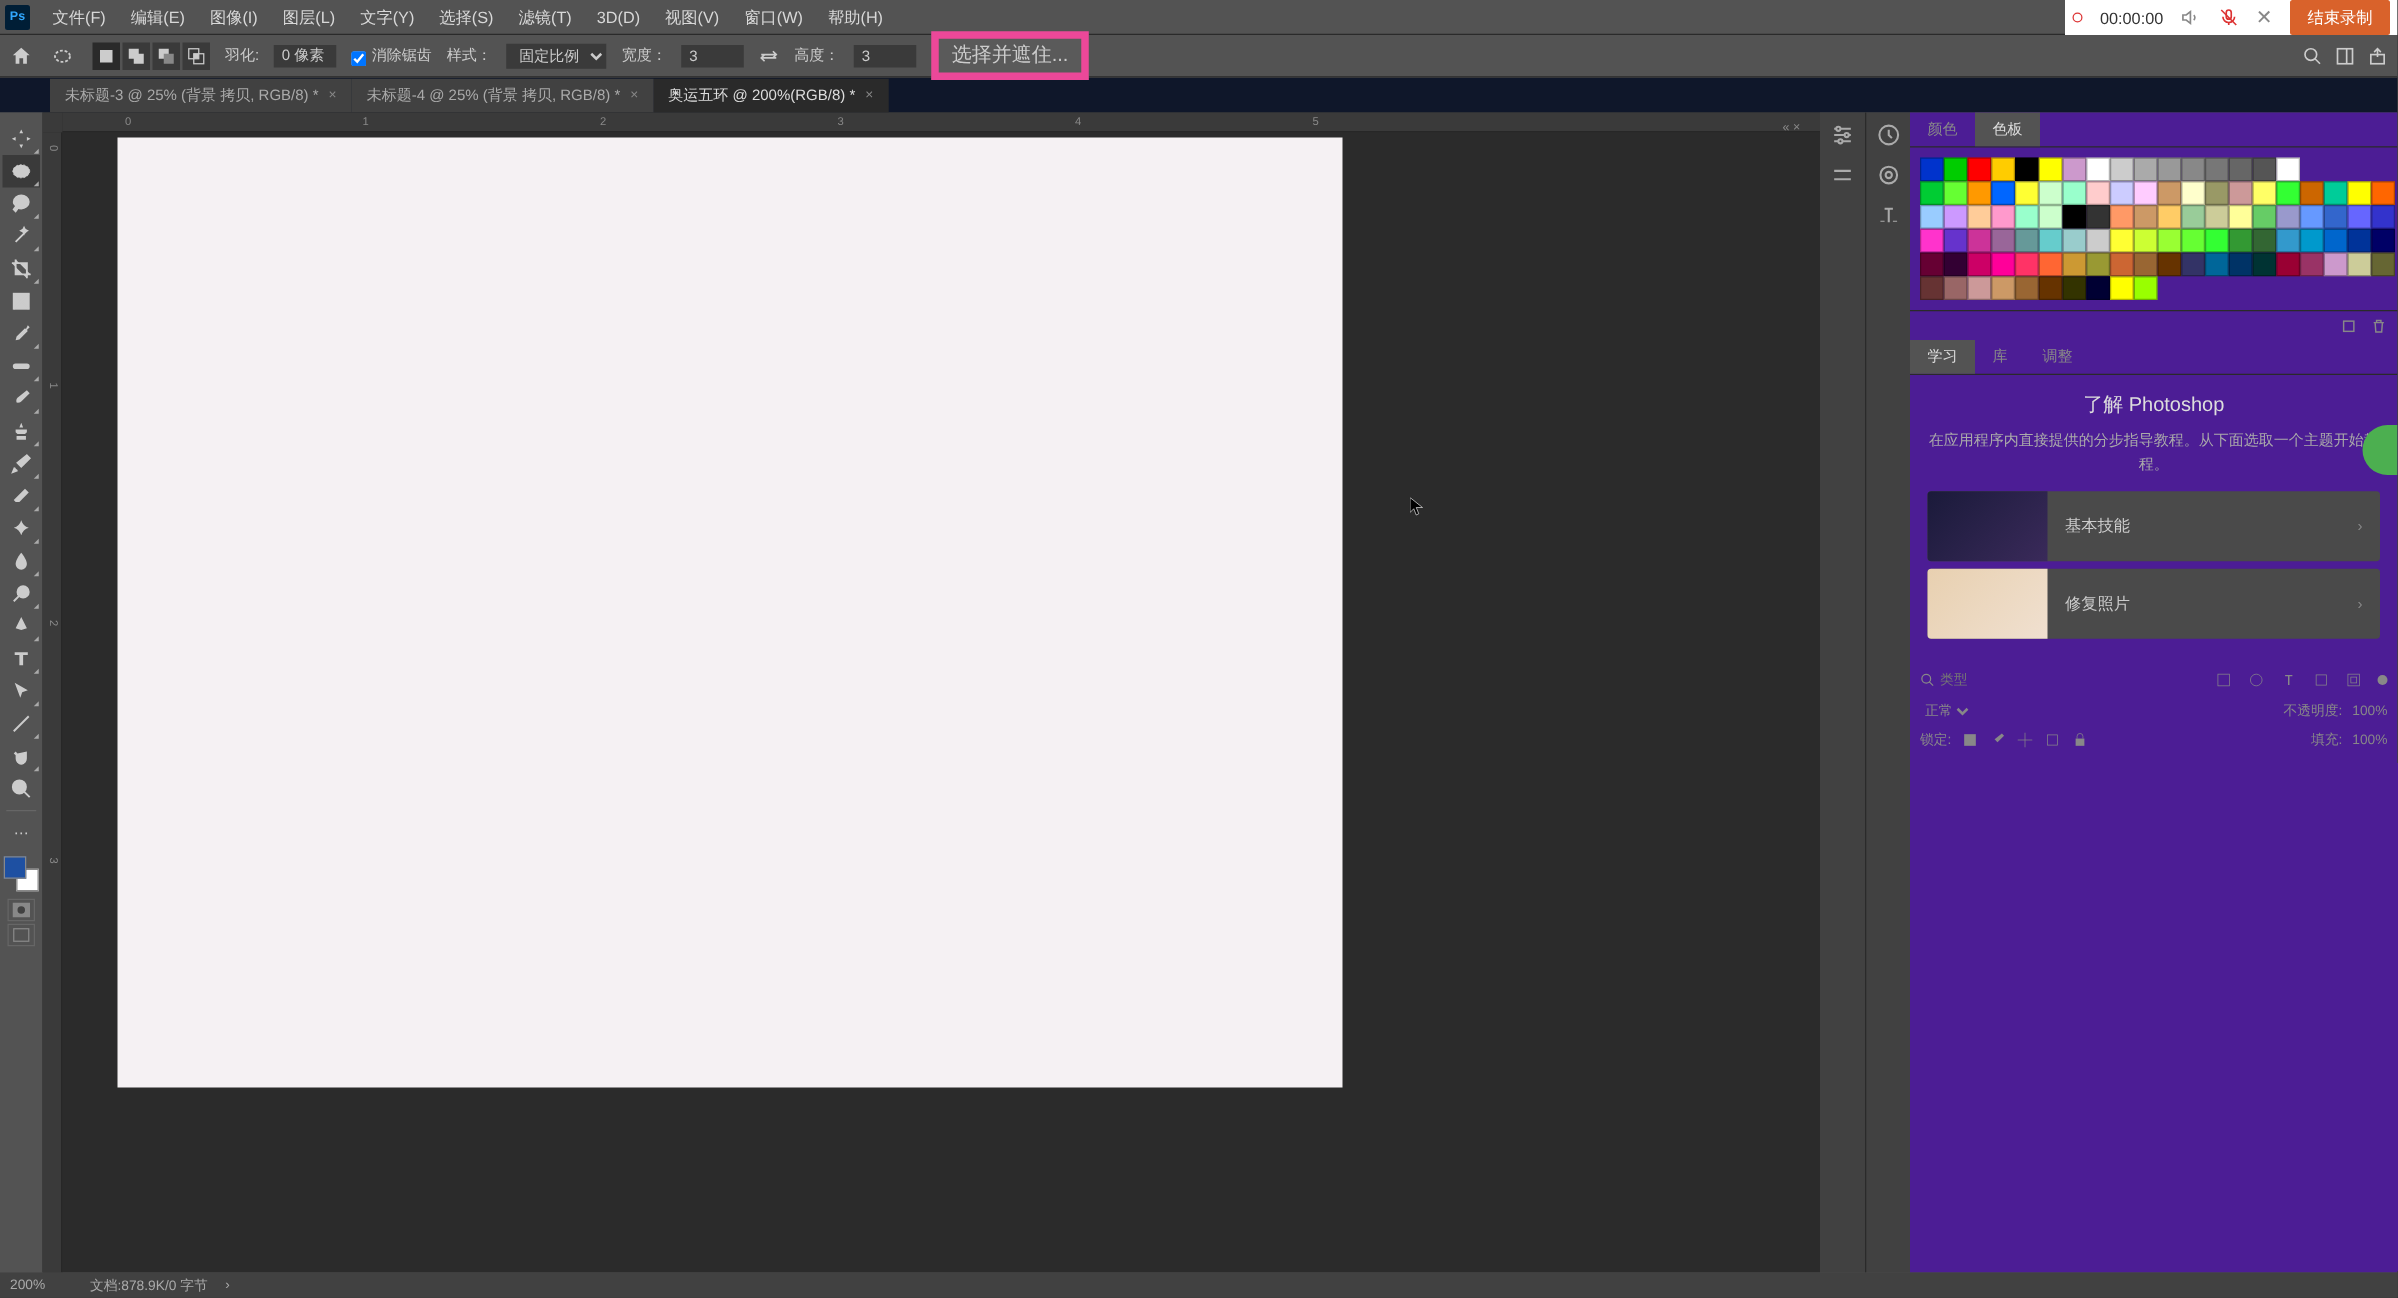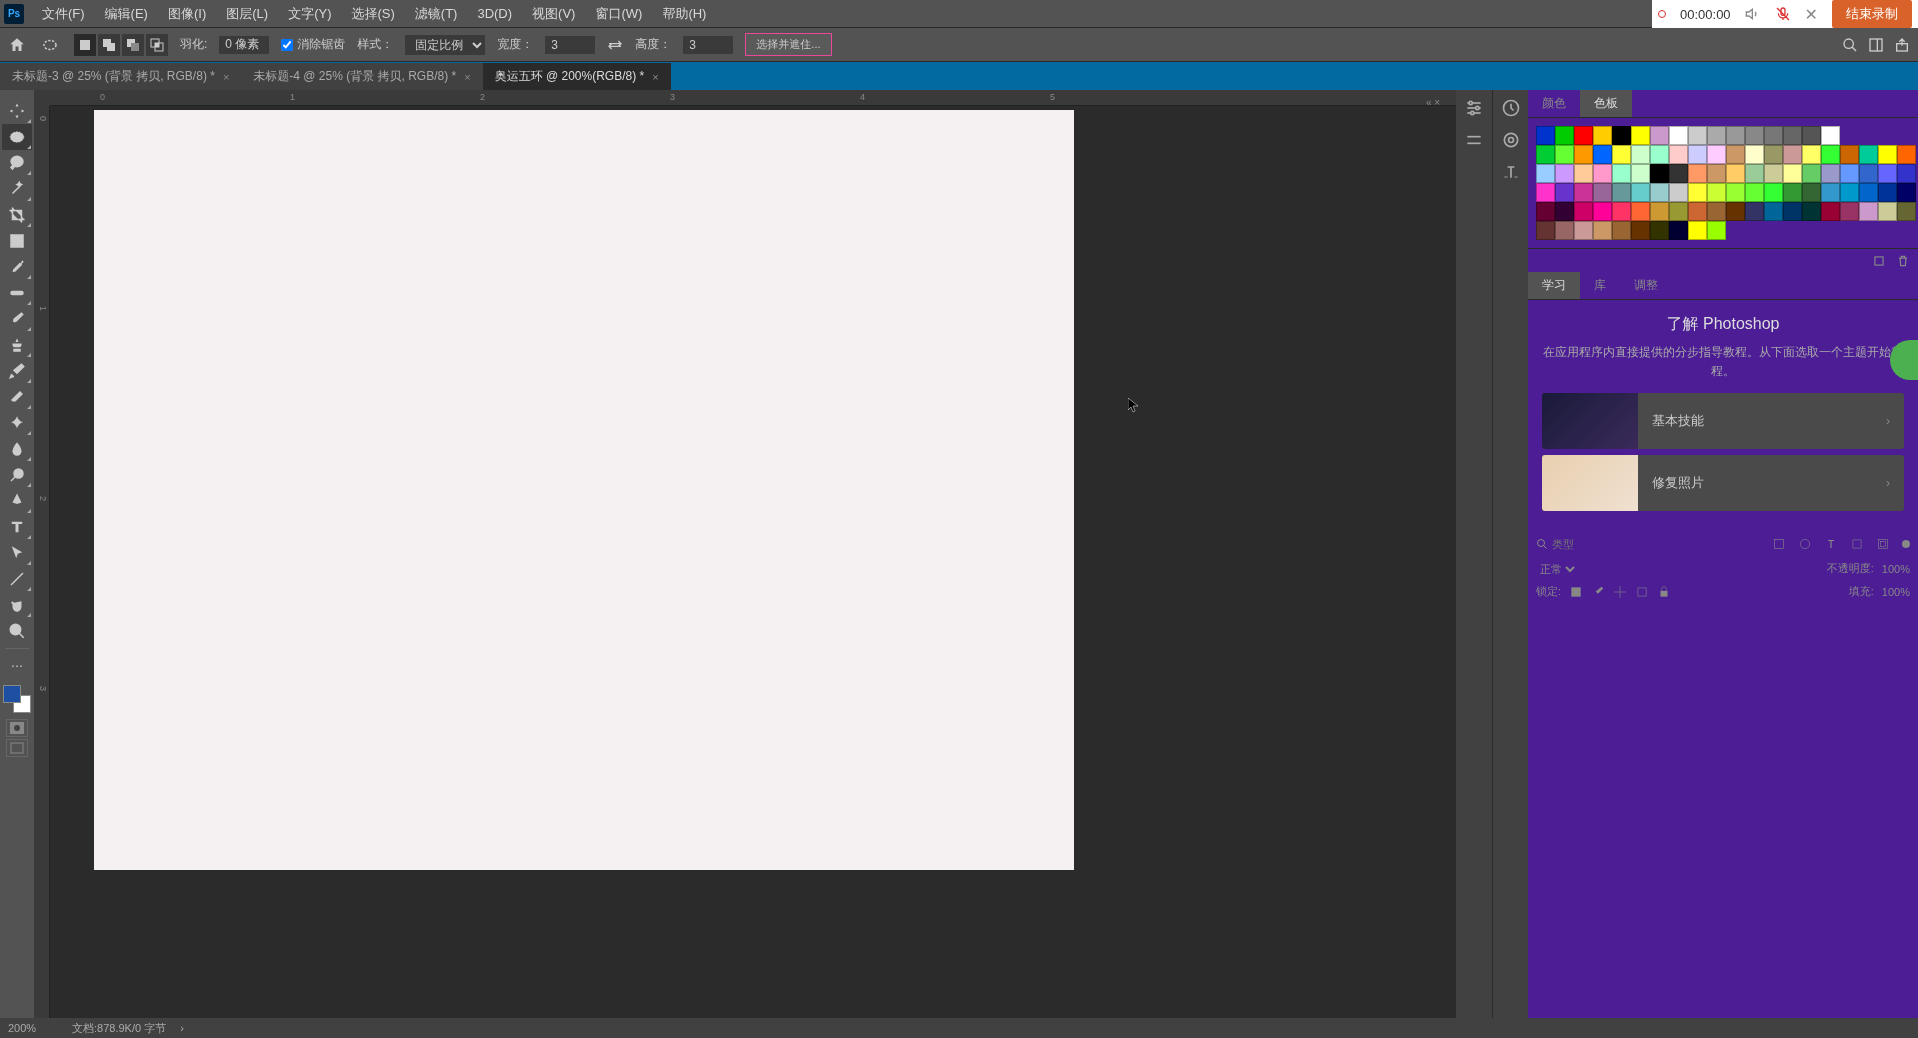--- a/index.html
+++ b/index.html
@@ -18,23 +18,23 @@
 .tool-preset{width:24px;height:24px;display:flex;align-items:center;justify-content:center;position:relative}
 .tool-preset svg{width:18px;height:18px}
 .mode-btns{display:flex;gap:2px}
 .mode-btn{width:22px;height:22px;background:#3a3a3a;display:flex;align-items:center;justify-content:center}
 .mode-btn.active{background:#2a2a2a}
 .opt-lbl{color:#ccc;font-size:12px}
 .opt-inp{background:#3a3a3a;color:#ccc;border:none;padding:2px 6px;width:50px;font-size:12px}
 .opt-sel{background:#3a3a3a;color:#ccc;border:none;padding:2px 6px;font-size:12px;width:80px}
 .opt-chk{width:12px;height:12px}
 .swap-ico{width:16px;height:16px;color:#ccc}
-.opt-btn{background:#5a5a5a;color:#ccc;padding:3px 10px;font-size:11px;border:1px solid #ec4899}
+.opt-btn{background:#5a5a5a;color:#ccc;padding:3px 10px;font-size:16px;border:6px solid #ec4899}
 .opt-right{position:absolute;right:8px;display:flex;gap:10px;align-items:center}
-.tabbar{height:28px;background:#0369a1;display:flex;align-items:flex-end;}
+.tabbar{height:28px;background:#0f172a;display:flex;align-items:center;padding-left:40px}
 .doc-tab{padding:5px 12px;color:#aaa;font-size:12px;display:flex;align-items:center;gap:8px;background:#414141}
 .doc-tab.active{background:#2a2a2a;color:#ddd}
 .tab-close{color:#888;font-size:11px}
 .workspace{display:flex;height:calc(100% - 90px - 20px)}
 .toolbox{width:34px;background:#535353;display:flex;flex-direction:column;align-items:center;padding-top:8px;gap:0}
 .tool{width:30px;height:26px;display:flex;align-items:center;justify-content:center;color:#ccc;position:relative}
 .tool.selected{background:#3a3a3a}
 .tool svg{width:18px;height:18px;fill:currentColor}
 .tool-tri{position:absolute;bottom:1px;right:1px;width:0;height:0;border-left:4px solid transparent;border-bottom:4px solid #aaa}
 .color-sw{width:28px;height:28px;position:relative;margin-top:6px}
@@ -158,21 +158,21 @@
     <div class="mode-btn">
         <svg width="14" height="14" viewBox="0 0 14 14">
           <rect x="1" y="1" width="8" height="8" fill="none" stroke="#ccc"></rect>
           <rect x="5" y="5" width="8" height="8" fill="none" stroke="#ccc"></rect>
           <rect x="5" y="5" width="4" height="4" fill="#ccc"></rect>
         </svg>
       </div>
   </div>
   <span class="opt-lbl">羽化:</span>
   <input class="opt-inp" value="0 像素" style="">
-  <label style="display:flex;align-items:center;gap:4px">
+  <label style="display:flex;align-items:flex-end;gap:4px">
       <input type="checkbox" class="opt-chk" checked="" style="">
       <span>消除锯齿</span>
     </label>
   <span class="opt-lbl">样式：</span>
   <select class="opt-sel"><option>固定比例</option></select>
   <span class="opt-lbl">宽度：</span>
   <input class="opt-inp" value="3" style="">
   <svg class="swap-ico" viewBox="0 0 24 24" fill="none" stroke="currentColor" stroke-width="2">
       <path d="M7 10l-4 4 4 4M17 14l4-4-4-4M3 14h18M3 10h18"></path>
     </svg>

